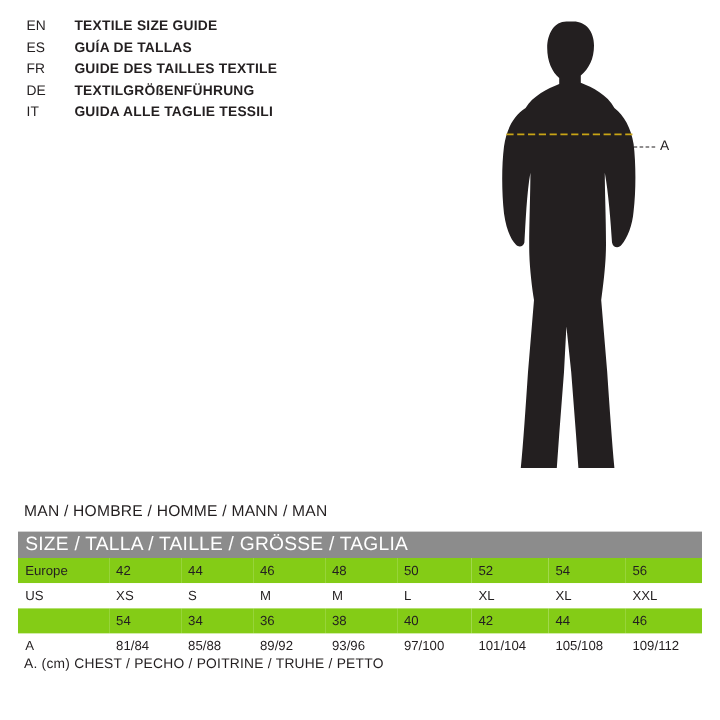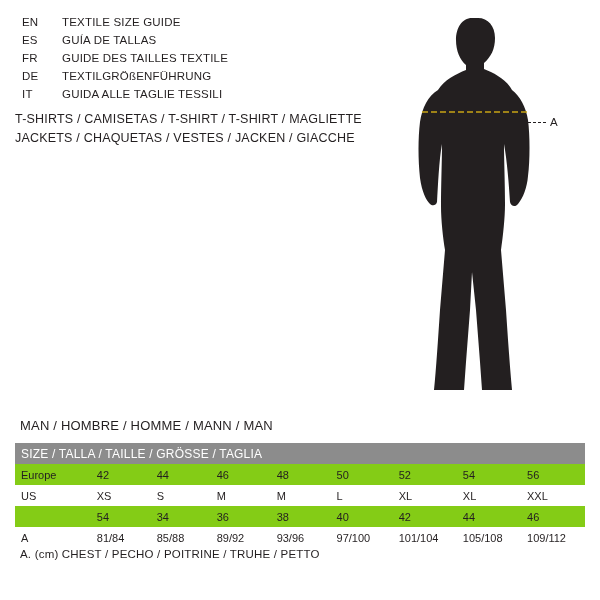--- a/index.html
+++ b/index.html
@@ -33,20 +33,21 @@
     height: 18px;
     font-size: 11.5px;
     letter-spacing: 0.2px;
   }
   .legend-code {
     width: 40px;
     flex: 0 0 40px;
   }
   .legend-text {
     flex: 1 1 auto;
+    font-weight: bold;
   }
 
   
   .categories {
     position: absolute;
     left: 15px;
     top: 110px;
     width: 400px;
   }
   .cat-line {
@@ -99,21 +100,21 @@
   }
   table.sizes td {
     padding: 2px 0 2px 6px;
     height: 17px;
     vertical-align: middle;
     white-space: nowrap;
   }
   tr.head td {
     background: #8c8c8c;
     color: #ffffff;
-    font-size: 12px;
+    font-size: 16px;
     letter-spacing: 0.2px;
   }
   tr.shade td {
     background: #84cc16;
   }
   tr.plain td {
     background: #ffffff;
     margin-top: 16px;
   }
   td.label-col {
@@ -151,24 +152,20 @@
     <div class="legend-row">
       <span class="legend-code">DE</span>
       <span class="legend-text">TEXTILGRÖßENFÜHRUNG</span>
     </div>
     <div class="legend-row">
       <span class="legend-code">IT</span>
       <span class="legend-text">GUIDA ALLE TAGLIE TESSILI</span>
     </div>
   </div>
 
-  <div class="categories">
-    <div class="cat-line">T-SHIRTS / CAMISETAS / T-SHIRT / T-SHIRT / MAGLIETTE</div>
-    <div class="cat-line">JACKETS / CHAQUETAS / VESTES / JACKEN / GIACCHE</div>
-  </div>
 
   <div class="figure">
     <svg width="200" height="400" viewBox="0 0 200 400">
 
       <path d="M72,8 C62,8 56,18 56,30 C56,41 60,50 66,55 L66,60 C56,64 44,70 38,80 L112,80 C106,69 94,63 84,59 L84,53 C91,47 95,39 95,28 C95,16 88,8 78,8 Z" fill="#231f20"></path>
 
       <path d="M38,80 C28,86 22,98 20,112 C18,128 18,150 20,168 C22,182 26,190 30,194 C32,196 36,196 37,192 C38,176 39,150 42,134
                C42,150 41,176 41,196 C41,210 43,228 45,240
                L40,300 C38,330 36,360 34,380 L64,380 L66,352 L70,300 L72,262 L76,300 L80,352 L82,380 L112,380
                C110,358 108,330 106,300 L101,240 C103,226 105,208 105,194 C105,172 104,150 104,134

